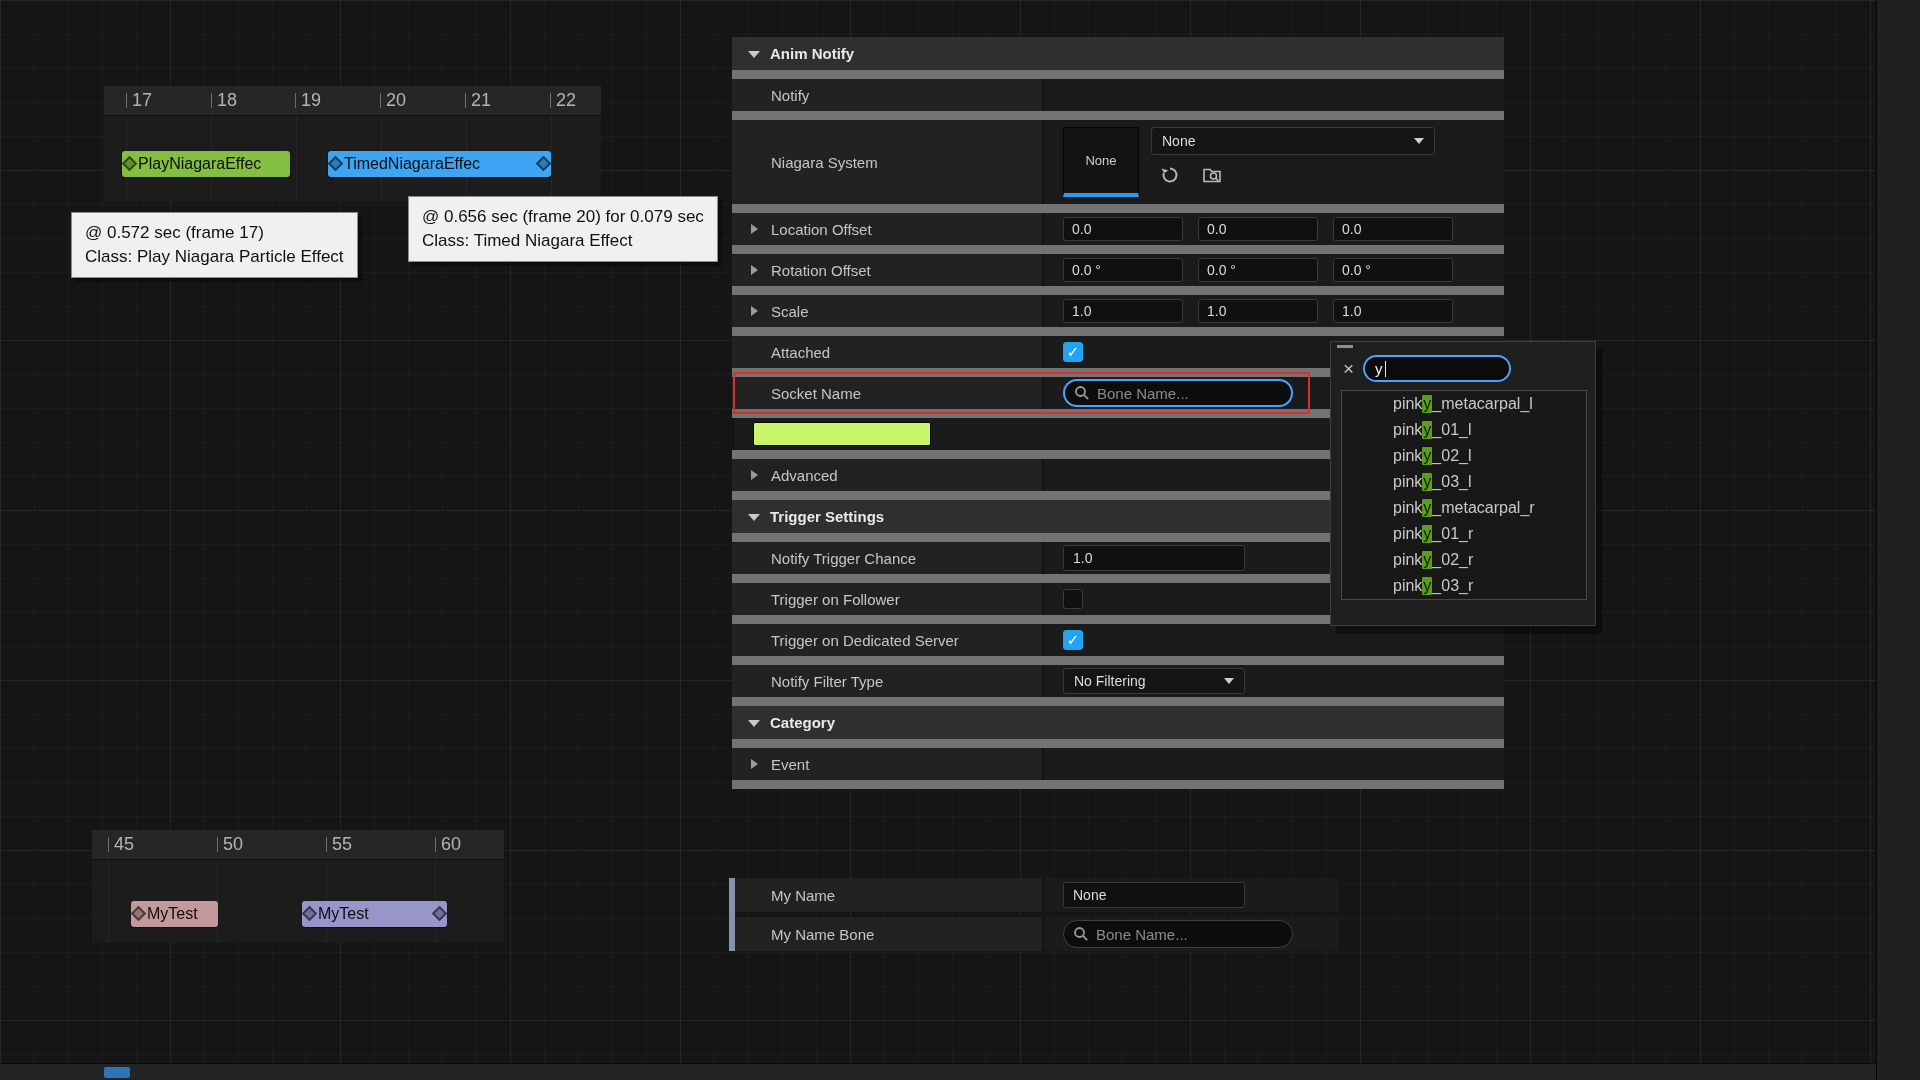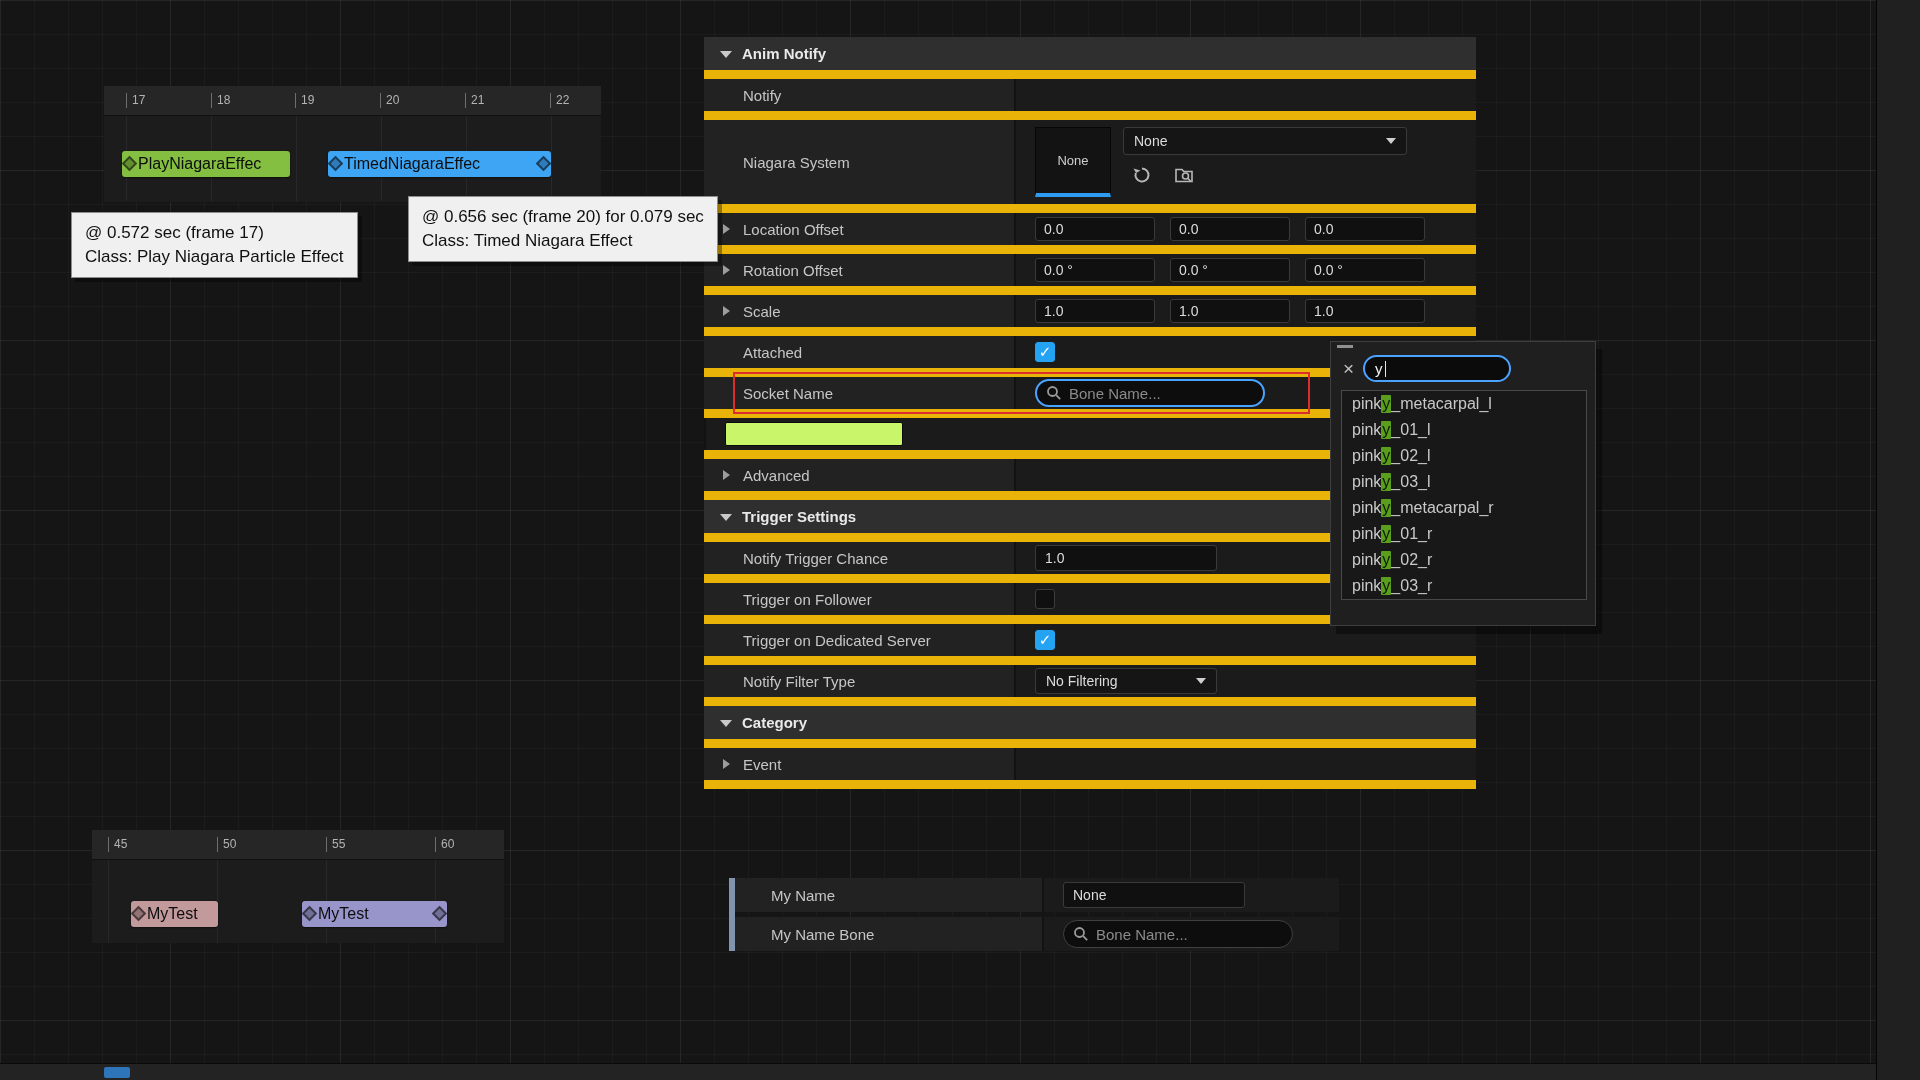--- a/index.html
+++ b/index.html
@@ -21,38 +21,38 @@
   
   .right-strip { left:1876px; top:0; width:44px; height:1080px; background:#202020; border-left:1px solid #050505; }
   .bottom-bar { left:0; top:1063px; width:1876px; height:17px; background:#232323; border-top:1px solid #0a0a0a; }
   .bottom-bar .thumb { position:absolute; left:104px; top:3px; width:26px; height:11px; border-radius:2px; }
 
   
   .timeline { background:#1c1c1c; }
   .tl-header { position:relative; height:30px; background:#262626; border-bottom:1px solid #101010; }
   .tick { position:absolute; top:7px; display:flex; align-items:flex-start; }
   .tick i { display:block; width:1px; height:15px; background:#6e6e6e; margin-right:5px; }
-  .tick em { font-style:normal; font-size:12px; color:#b4b4b4; line-height:15px; }
+  .tick em { font-style:normal; font-size:18px; color:#b4b4b4; line-height:15px; }
   .tl-body { position:relative; background-image:linear-gradient(90deg, rgba(255,255,255,0.05) 1px, transparent 1px); }
   .tl-top { left:104px; top:86px; width:497px; height:116px; }
   .tl-top .tl-body { height:85px; background-size:85px 100%; background-position:22px 0; }
   .tl-bottom { left:92px; top:830px; width:412px; height:113px; }
   .tl-bottom .tl-body { height:83px; background-size:109px 100%; background-position:16px 0; }
 
   .chip { position:absolute; height:26px; border-radius:3px; display:flex; align-items:center; box-shadow:0 1px 2px rgba(0,0,0,.5); }
   .chip .label { font-size:16px; color:#0d0d0d; white-space:nowrap; margin-left:16px; }
   .diamond { position:absolute; width:11px; height:11px; transform:rotate(45deg); background:rgba(0,0,0,0.25); border:2px solid rgba(0,0,0,0.5); top:7px; }
   .d-left { left:2px; } .d-right { right:2px; }
 
   
   .tooltip { background:#f0f0f0; border:1px solid #8d8d8d; box-shadow:4px 4px 0 rgba(0,0,0,0.35); padding:8px 13px; z-index:40; }
   .tooltip div { color:#101010; font-size:17px; line-height:24px; white-space:nowrap; }
 
   
-  .details { left:704px; top:37px; width:772px; background:#eab308; z-index:10; }
+  .details { left:732px; top:37px; width:772px; background:#737373; z-index:10; }
   .cat-header { height:33px; margin-bottom:9px; background:#2f2f2f; display:flex; align-items:center; position:relative; }
   .cat-header span { margin-left:38px; font-size:15px; font-weight:bold; color:#e9e9e9; }
   .row { display:flex; height:32px; margin-bottom:9px; }
   .row.tall { height:84px; }
   .cell-label { width:310px; background:#222222; position:relative; display:flex; align-items:center; flex:none; }
   .cell-label span { margin-left:39px; font-size:15px; color:#c6c6c6; white-space:nowrap; }
   .cell-value { flex:1; background:#1b1b1b; border-left:2px solid #121212; display:flex; align-items:center; padding-left:19px; }
   .tri-right { position:absolute; left:19px; top:50%; margin-top:-5px; width:0; height:0; border-top:5px solid transparent; border-bottom:5px solid transparent; border-left:7px solid #9d9d9d; }
   .tri-down { position:absolute; left:16px; top:50%; margin-top:-3px; width:0; height:0; border-left:6px solid transparent; border-right:6px solid transparent; border-top:7px solid #c9c9c9; }
 
@@ -79,21 +79,21 @@
   
   .red-rect { left:733px; top:372px; width:577px; height:42px; border:2px solid #dd2c2c; z-index:50; pointer-events:none; }
 
   
   .popup { left:1330px; top:341px; width:266px; height:285px; background:#1f1f1f; border:1px solid #3e3e3e; box-shadow:6px 8px 0 rgba(0,0,0,0.4); z-index:60; }
   .popup .grip { position:absolute; left:6px; top:3px; width:16px; height:3px; background:#8f8f8f; }
   .popup-search { display:flex; align-items:center; margin:13px 12px 0 12px; }
   .popup-search .x { font-size:19px; color:#c2c2c2; line-height:1; margin-right:9px; cursor:default; }
   .popup-input { width:148px; height:27px; border-radius:14px; border:2px solid #4aa3ff; background:#0b0b0b; display:flex; align-items:center; padding:0 10px; color:#f2f2f2; font-size:15px; }
   .popup-input .caret { width:1px; height:16px; background:#e8e8e8; margin-left:2px; }
-  .bone-list { margin:8px 8px 0 10px; border:1px solid #484848; background:#181818; }
+  .bone-list { margin:8px 8px 0 10px; border:1px solid #484848; background:#181818;padding-left:41px; }
   .bone-item { height:26px; display:flex; align-items:center; padding-left:10px; font-size:16px; color:#c9c9c9; white-space:nowrap; }
   .bone-item .hl { color:#0e1a02; padding:0 1px; border-radius:1px; }
 
   
   .myname { left:729px; top:878px; width:610px; z-index:10; }
   .myname .accent { position:absolute; left:0; top:0; width:6px; height:73px; }
   .myname .row { height:34px; margin:0 0 5px 6px; }
   .myname .cell-label { width:307px; }
   .myname .cell-label span { margin-left:36px; }
 </style>

